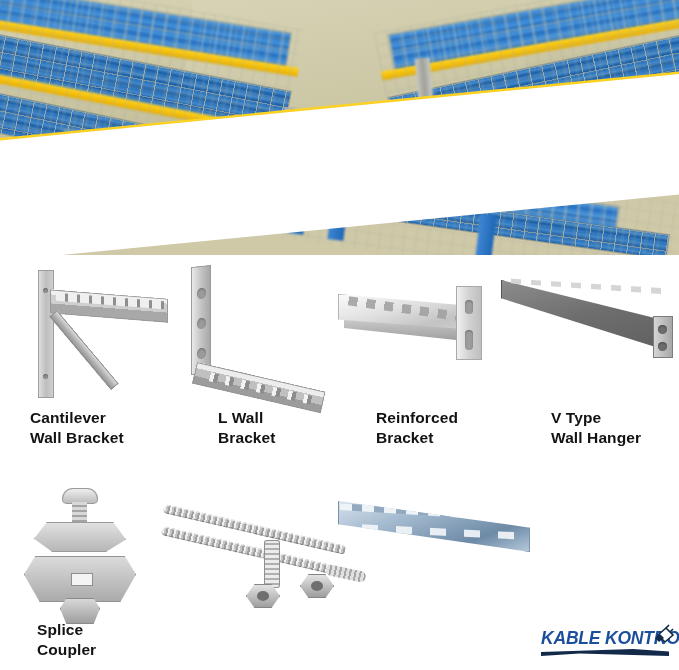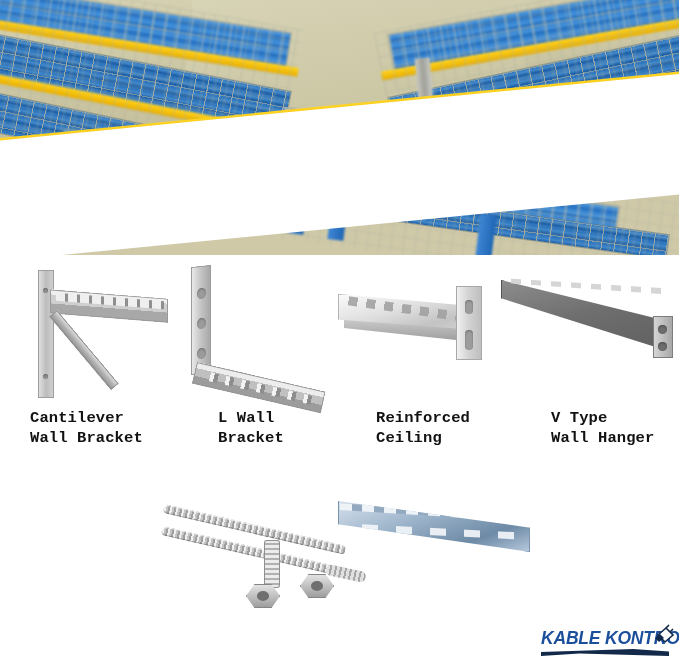--- a/index.html
+++ b/index.html
@@ -92,21 +92,21 @@
 
   
   .row { position:absolute; width:679px; }
   .row-1 { top:258px; height:205px; }
   .row-2 { top:470px; height:200px; }
 
   .cell { position:absolute; }
   .art  { position:absolute; }
   .caption {
     position:absolute;
-    font-family:Liberation Mono, monospace;
+    font-family:Liberation Sans, sans-serif;
     font-weight:bold;
     font-size:15.5px;
     line-height:1.32;
     color:#121212;
     letter-spacing:.1px;
     white-space:pre-line;
   }
 
   
   .cl-plate { left:28px; top:12px; width:16px; height:128px;
@@ -327,39 +327,52 @@
         <div class="art rf-arm">
           <span class="rf-arm-slots"></span>
         </div>
         <div class="art rf-web"></div>
         <div class="art rf-plate">
           <span class="rf-plate-slot" style="top:14px; height:14px;"></span>
           <span class="rf-plate-slot" style="top:44px; height:20px;"></span>
         </div>
       </div>
       <div class="caption" style="left:46px; top:150px;">Reinforced
-Ceiling</div>
+Bracket</div>
     </div>
 
     <div class="cell" style="left:495px; top:0; width:184px; height:205px;">
       <div class="art" style="left:0; top:14px; width:184px; height:130px;">
         <div class="art vt-beam"></div>
         <div class="vt-top"></div>
         <div class="art vt-end">
           <span class="vt-end-hole" style="top:9px;"></span>
           <span class="vt-end-hole" style="top:26px;"></span>
         </div>
       </div>
       <div class="caption" style="left:56px; top:150px;">V Type
 Wall Hanger</div>
     </div>
   </div>
 
   <div class="row row-2">
 
+    <div class="cell" style="left:10px; top:0; width:150px; height:200px;">
+      <div class="art" style="left:0; top:16px; width:140px; height:142px;">
+        <div class="art sc-bolt-head"></div>
+        <div class="art sc-bolt-shaft"></div>
+        <div class="art sc-plate-top"></div>
+        <div class="art sc-plate-bot">
+          <span class="sc-plate-slot"></span>
+        </div>
+        <div class="art sc-nut"></div>
+      </div>
+      <div class="caption" style="left:27px; top:150px;">Splice
+Coupler</div>
+    </div>
 
     <div class="cell" style="left:160px; top:0; width:380px; height:200px;">
 
       <div class="art" style="left:0; top:8px; width:200px; height:135px;">
         <div class="rod" style="left:4px; top:26px; width:186px; transform:rotate(13deg);"></div>
         <div class="rod" style="left:2px; top:48px; width:192px; transform:rotate(13deg);"></div>
         <div class="sleeve" style="left:104px; top:62px;"></div>
         <div class="hexnut" style="left:86px; top:106px;"></div>
         <div class="hexnut" style="left:140px; top:96px;"></div>
       </div>

